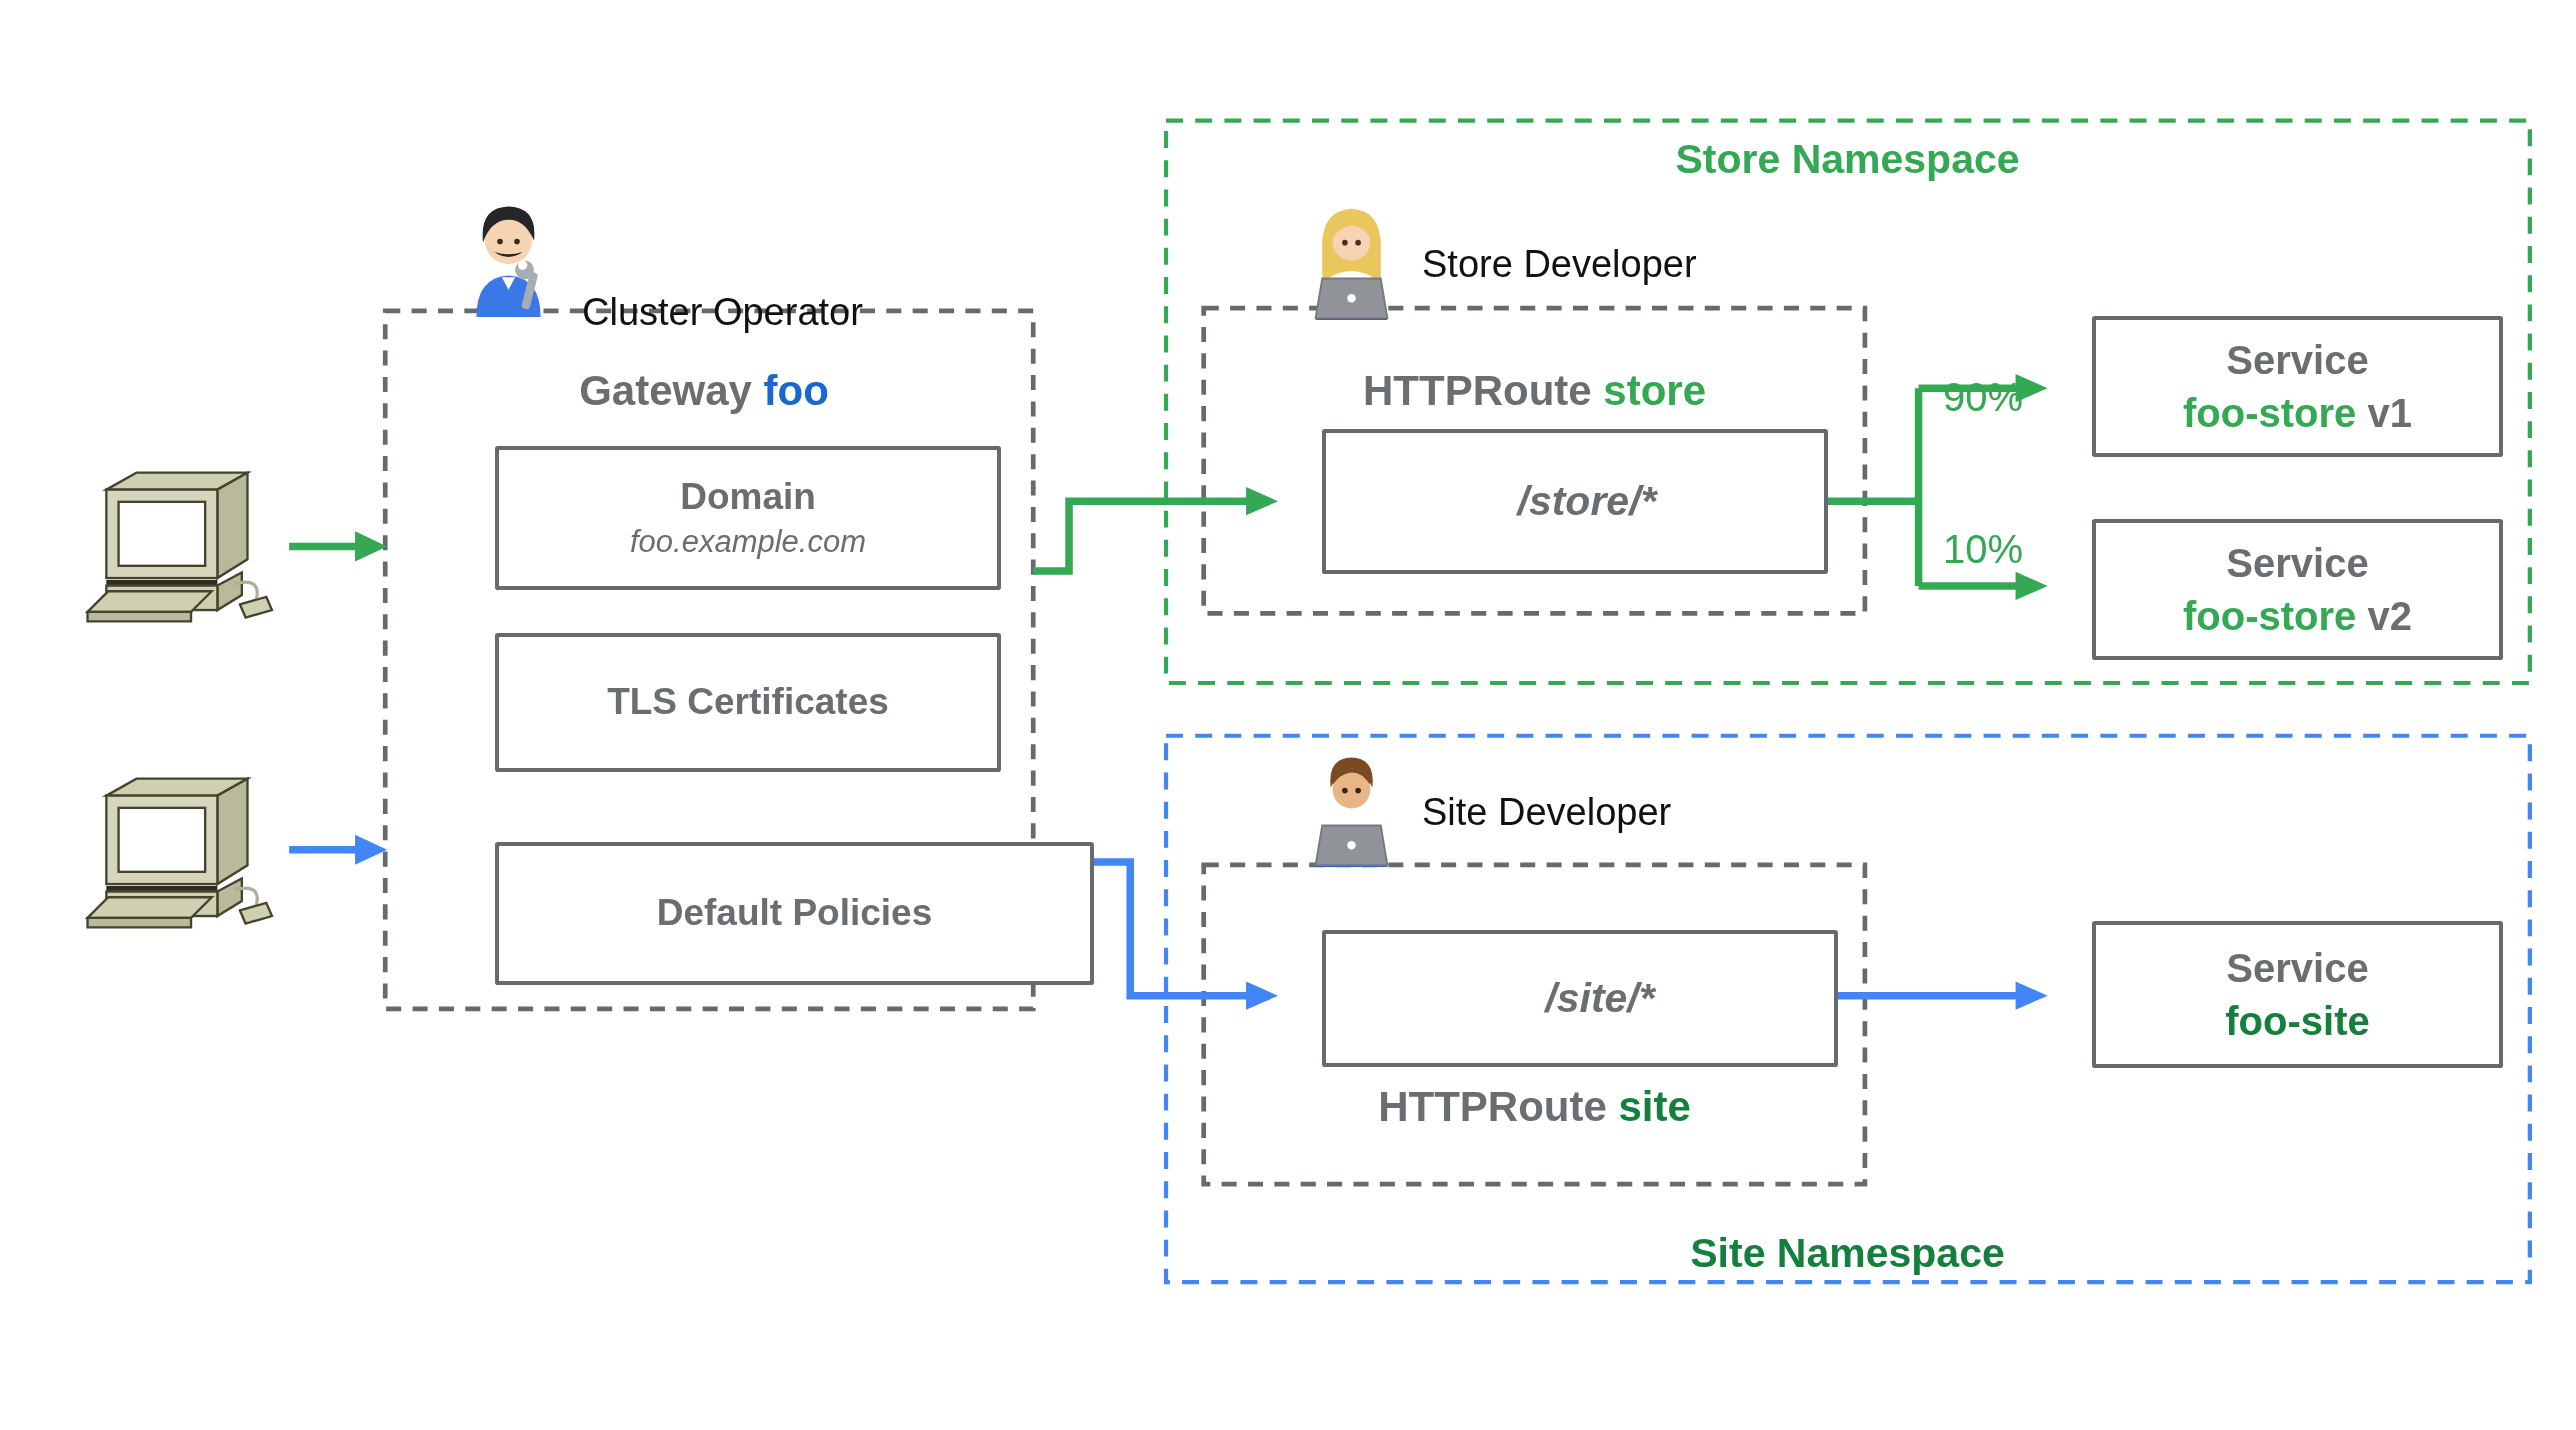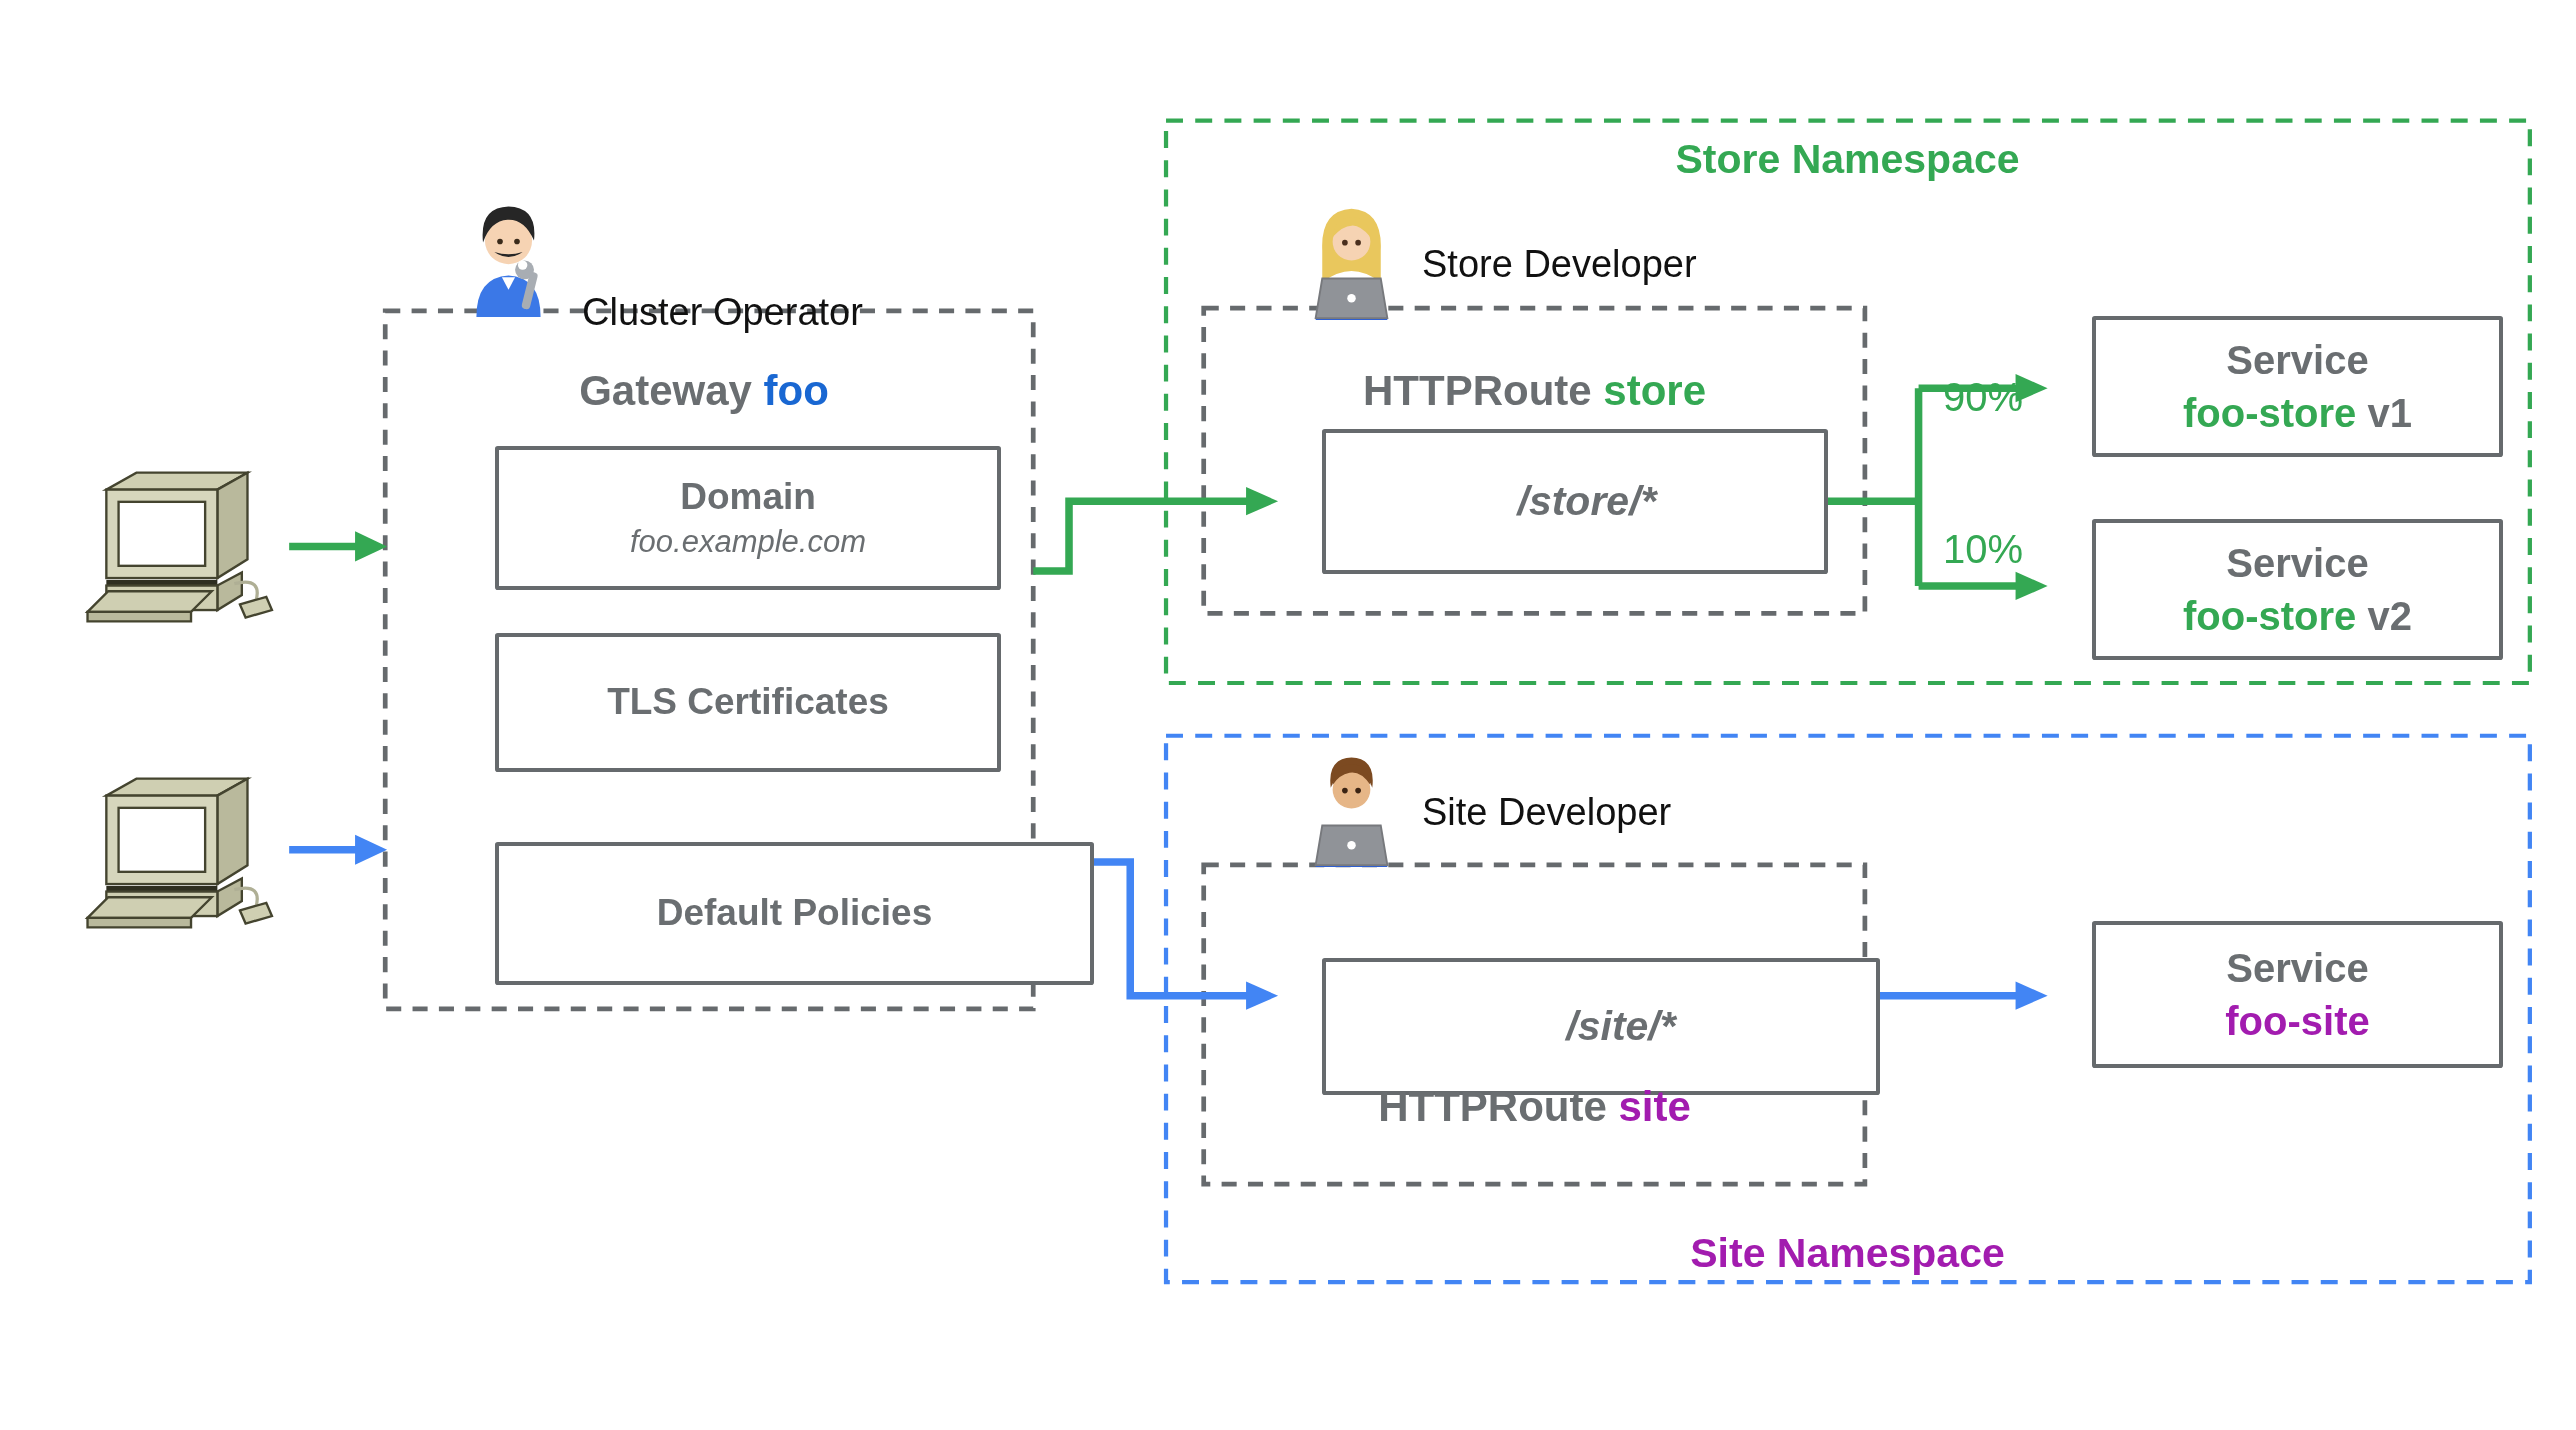--- a/index.html
+++ b/index.html
@@ -18,21 +18,21 @@
   .box-title{font-size:37px;}
   .box-sub{font-size:31px;font-style:italic;font-weight:400;}
   .route-text{font-size:41px;font-style:italic;}
   .svc-line{font-size:40px;}
   .lbl{position:absolute;white-space:nowrap;}
   .ns-lbl{font-size:41px;font-weight:700;text-align:center;white-space:nowrap;}
   .person-lbl{font-size:38px;color:#111111;font-weight:400;}
   .two-tone{font-size:42px;font-weight:700;color:#6A6E71;text-align:center;}
   .pct{font-size:40px;color:#34A853;text-align:center;font-weight:400;}
   .green{color:#34A853;}
-  .blue{color:#a21caf;}
+  .blue{color:#15803d;}
   .blue-dark{color:#1967D2;}
 </style>
 </head>
 <body>
 
 <div class="canvas">
 
   <svg class="overlay" viewBox="0 0 2735 1519" fill="none">
 
     <rect x="409" y="330" width="688" height="741" stroke="#666A6D" stroke-width="5" stroke-dasharray="16 12"></rect>
@@ -181,21 +181,21 @@
     <circle cx="46" cy="42" r="20" fill="#E6B687"></circle>
     <path d="M26,37 Q28,15 46,15 Q64,15 66,37 Q56,22 44,24 Q33,26 26,37 Z" fill="#7C4A21"></path>
     <circle cx="39" cy="43" r="3" fill="#3A2313"></circle>
     <circle cx="53" cy="43" r="3" fill="#3A2313"></circle>
     <path d="M8,124 Q10,96 28,92 L64,92 Q82,96 84,124 Z" fill="#2F5FD0"></path>
     <path d="M15,80 L77,80 L84,122 L8,122 Z" fill="#909398" stroke="#77797D" stroke-width="2"></path>
     <circle cx="46" cy="101" r="4.5" fill="#ffffff"></circle>
   </svg>
   <div class="lbl person-lbl" style="left:1422px;top:791px;">Site Developer</div>
 
-  <div class="box" style="left:1278px;top:958px;width:558px;height:137px;padding-left:40px;">
+  <div class="box" style="left:1278px;top:930px;width:516px;height:137px;padding-left:40px;">
     <div class="route-text">/site/*</div>
   </div>
 
   <div class="lbl two-tone" style="left:1204px;top:1083px;width:661px;">
     <span>HTTPRoute </span><span class="blue">site</span>
   </div>
 
   <div class="box" style="left:2048px;top:921px;width:411px;height:147px;">
     <div class="svc-line">Service</div>
     <div class="svc-line blue">foo-site</div>

